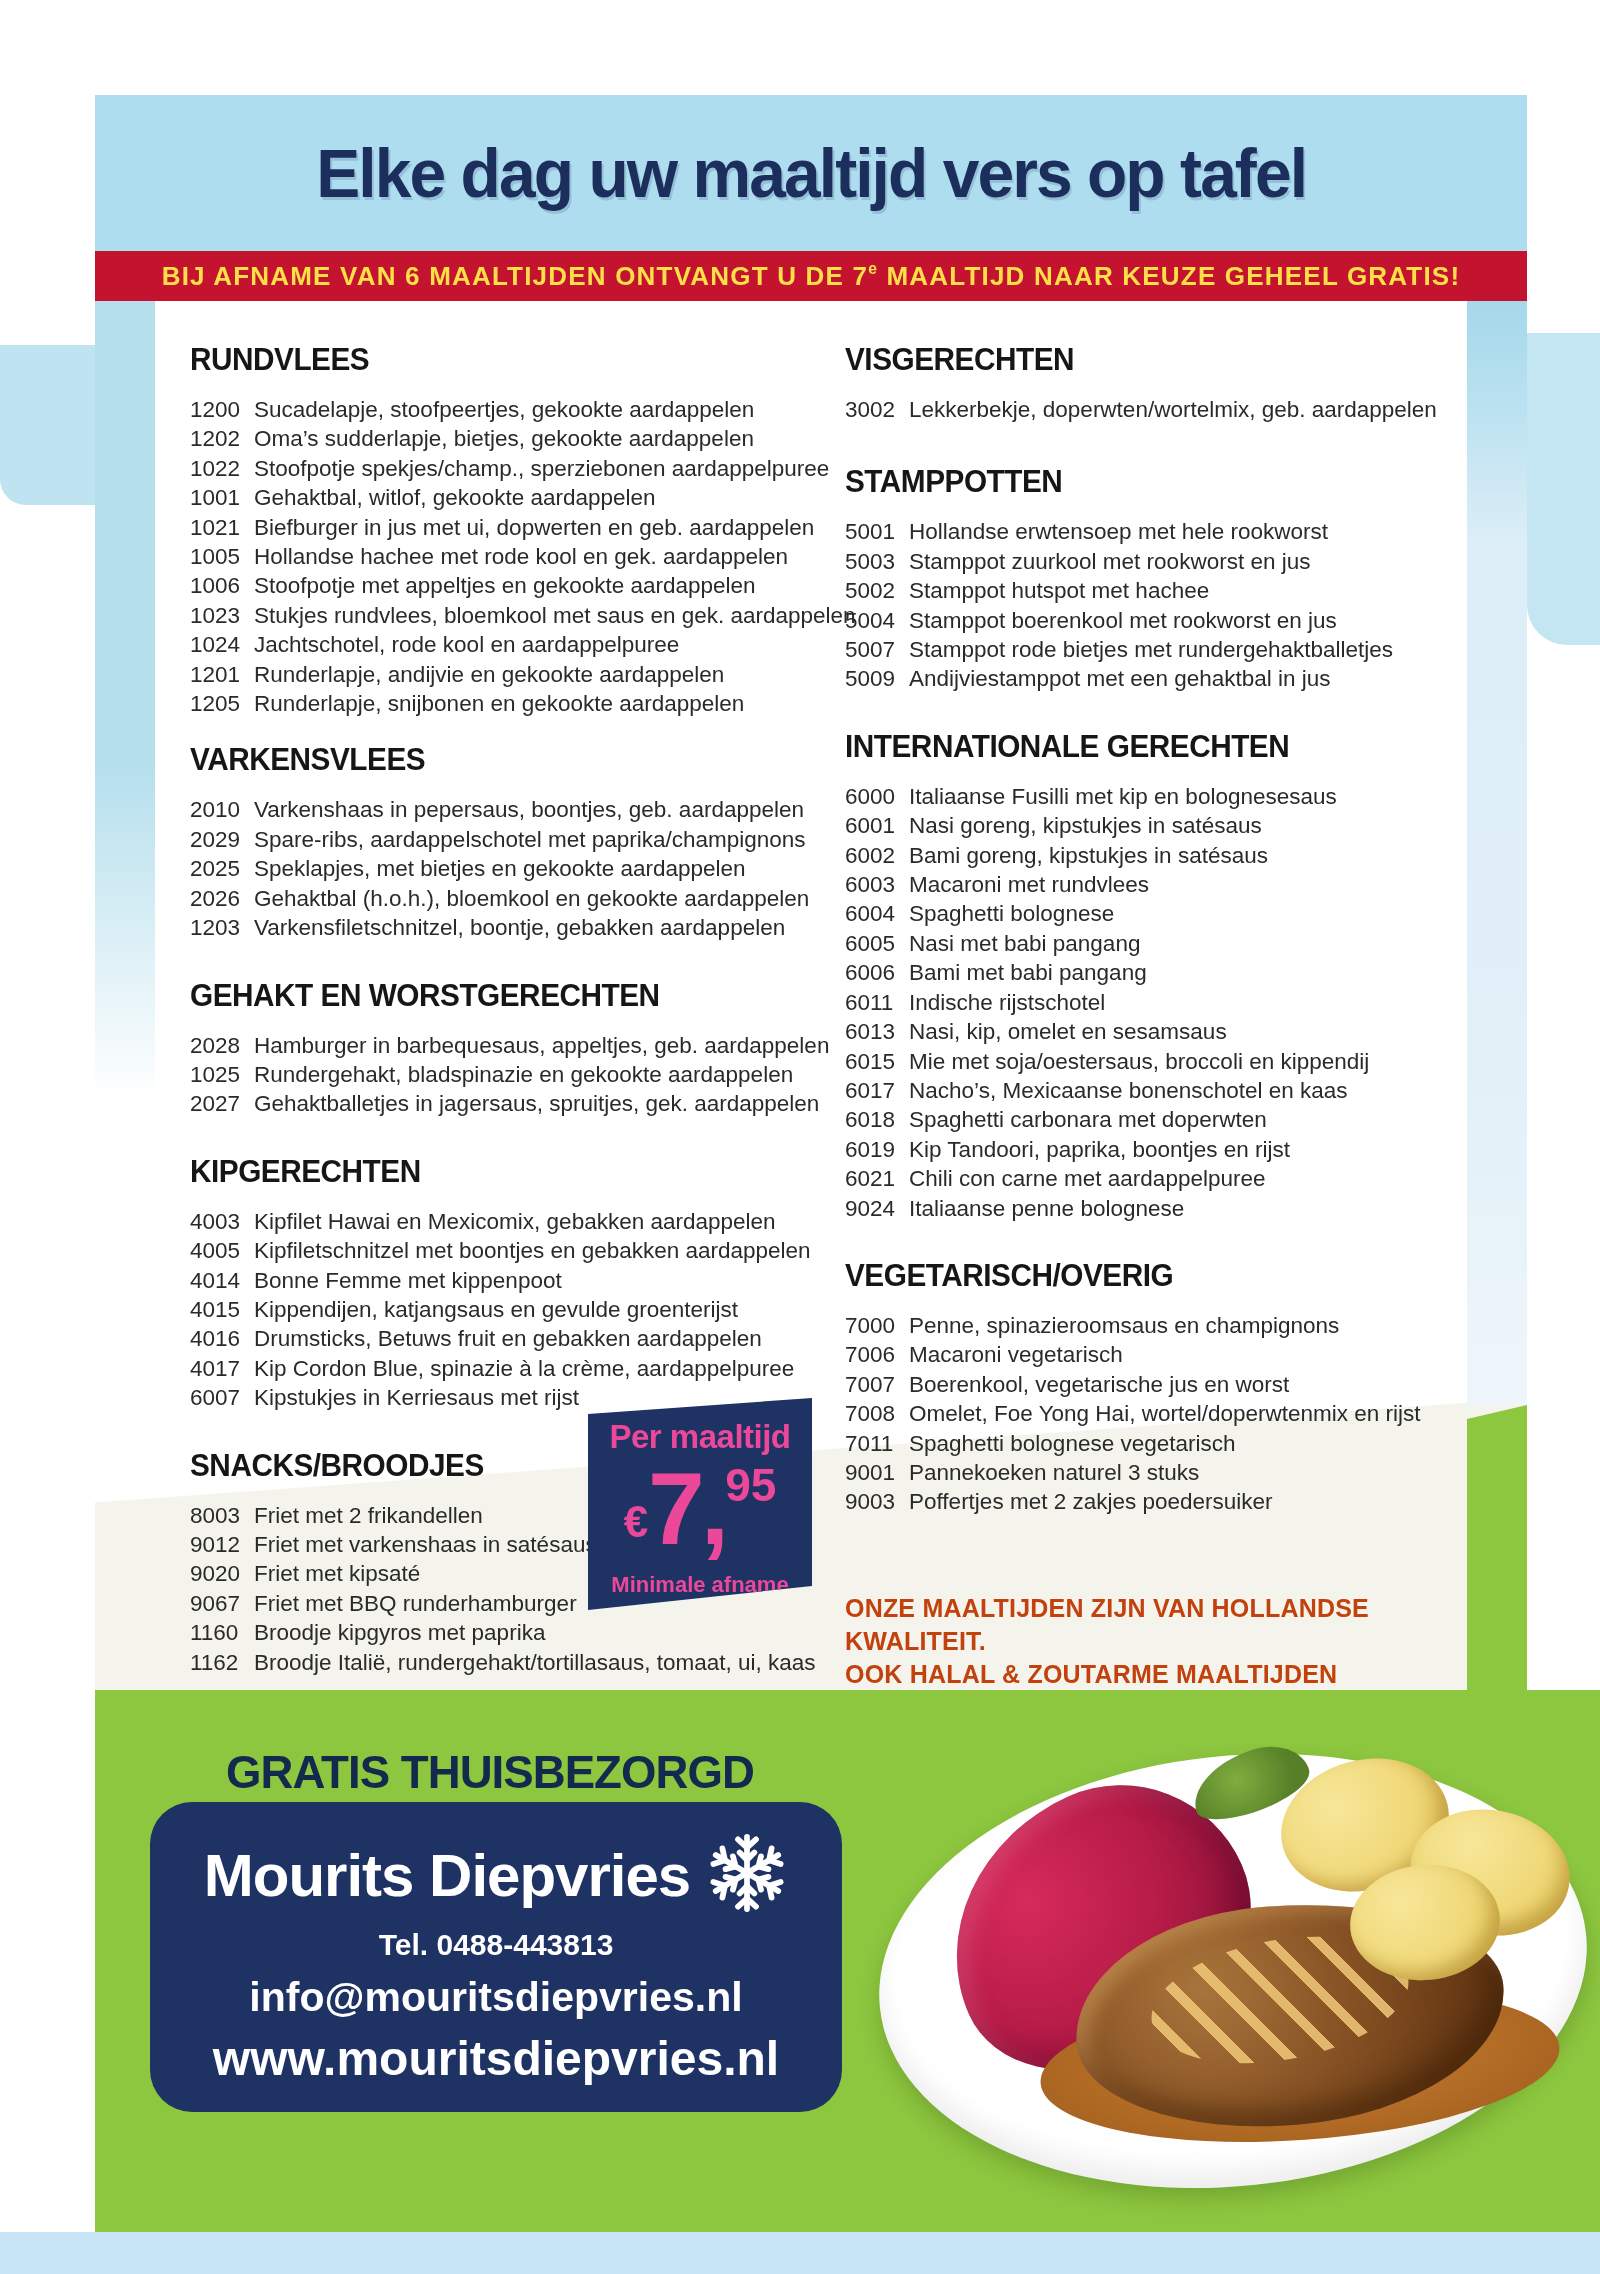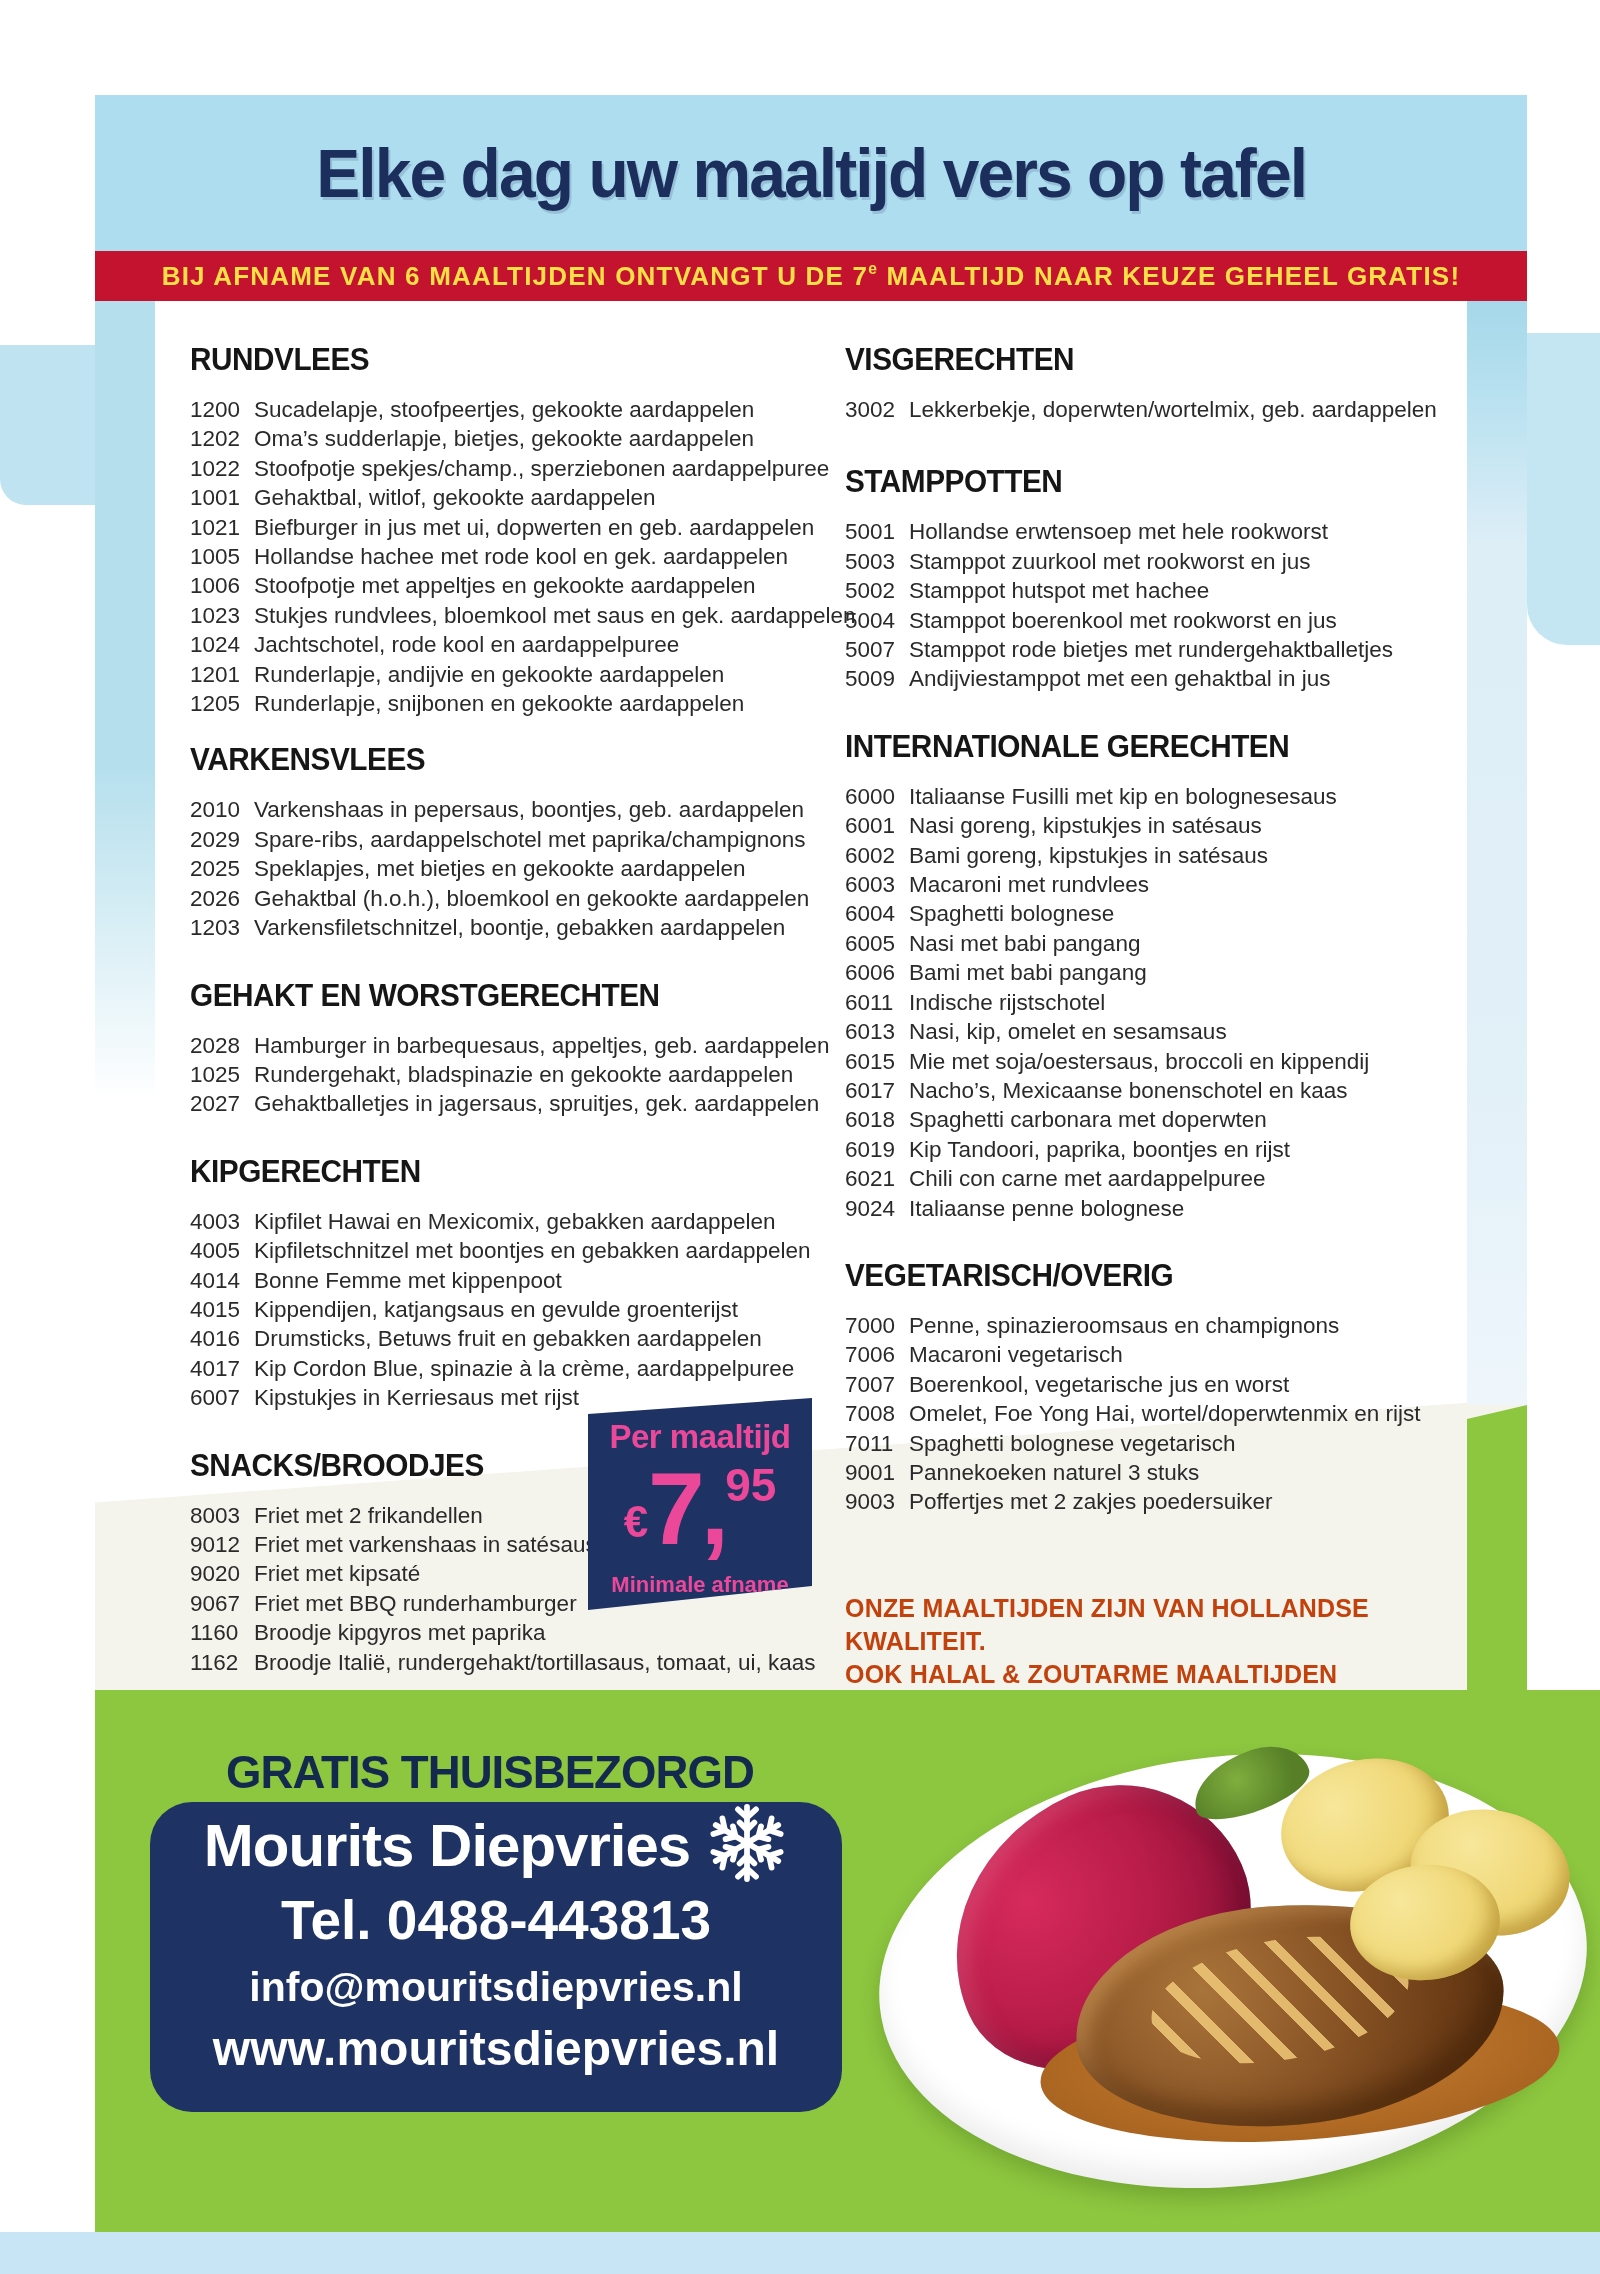--- a/index.html
+++ b/index.html
@@ -57,24 +57,24 @@
 
   
   .quality-note{left:845px;top:1592px;width:640px;font-size:25px;font-weight:800;
                 color:#c2410c;line-height:33px;letter-spacing:.2px;}
 
   
   .footer-green{left:95px;top:1690px;width:1432px;height:542px;background:#8dc63f;}
   .free-delivery{left:170px;top:1744px;width:640px;text-align:center;font-size:47px;font-weight:800;
                  color:#13294e;letter-spacing:-1px;transform:scaleX(.97);}
   .contact-box{left:150px;top:1802px;width:692px;height:310px;background:#1e3264;border-radius:42px;
-               display:flex;flex-direction:column;align-items:center;color:#fff;box-sizing:border-box;}
+               display:flex;flex-direction:column;align-items:center;color:#fff;padding-top:30px;box-sizing:border-box;}
   .company-row{display:flex;align-items:center;gap:16px;}
   .company-name{font-size:60px;font-weight:800;letter-spacing:-1px;}
-  .contact-phone{font-size:55px;font-weight:800;margin-top:0;}
+  .contact-phone{font-size:30px;font-weight:800;margin-top:10px;}
   .contact-email{font-size:41px;font-weight:800;margin-top:12px;}
   .contact-web{font-size:48px;font-weight:800;margin-top:10px;}
 
   
   .meal-photo{left:850px;top:1690px;width:750px;height:542px;background:#8dc63f;overflow:hidden;}
   .plate{position:absolute;left:28px;top:66px;width:710px;height:430px;background:#ffffff;border-radius:50%;
          transform:rotate(-6deg);box-shadow:0 10px 20px rgba(40,80,10,.25), inset 0 -16px 26px rgba(0,0,0,.07);}
   .cabbage{position:absolute;left:95px;top:105px;width:310px;height:265px;transform:rotate(-24deg);
            border-radius:58% 42% 55% 45%/60% 50% 50% 40%;
            background:radial-gradient(circle at 32% 30%,#d62a5c 0%,#b81c48 45%,#8f1238 80%);

